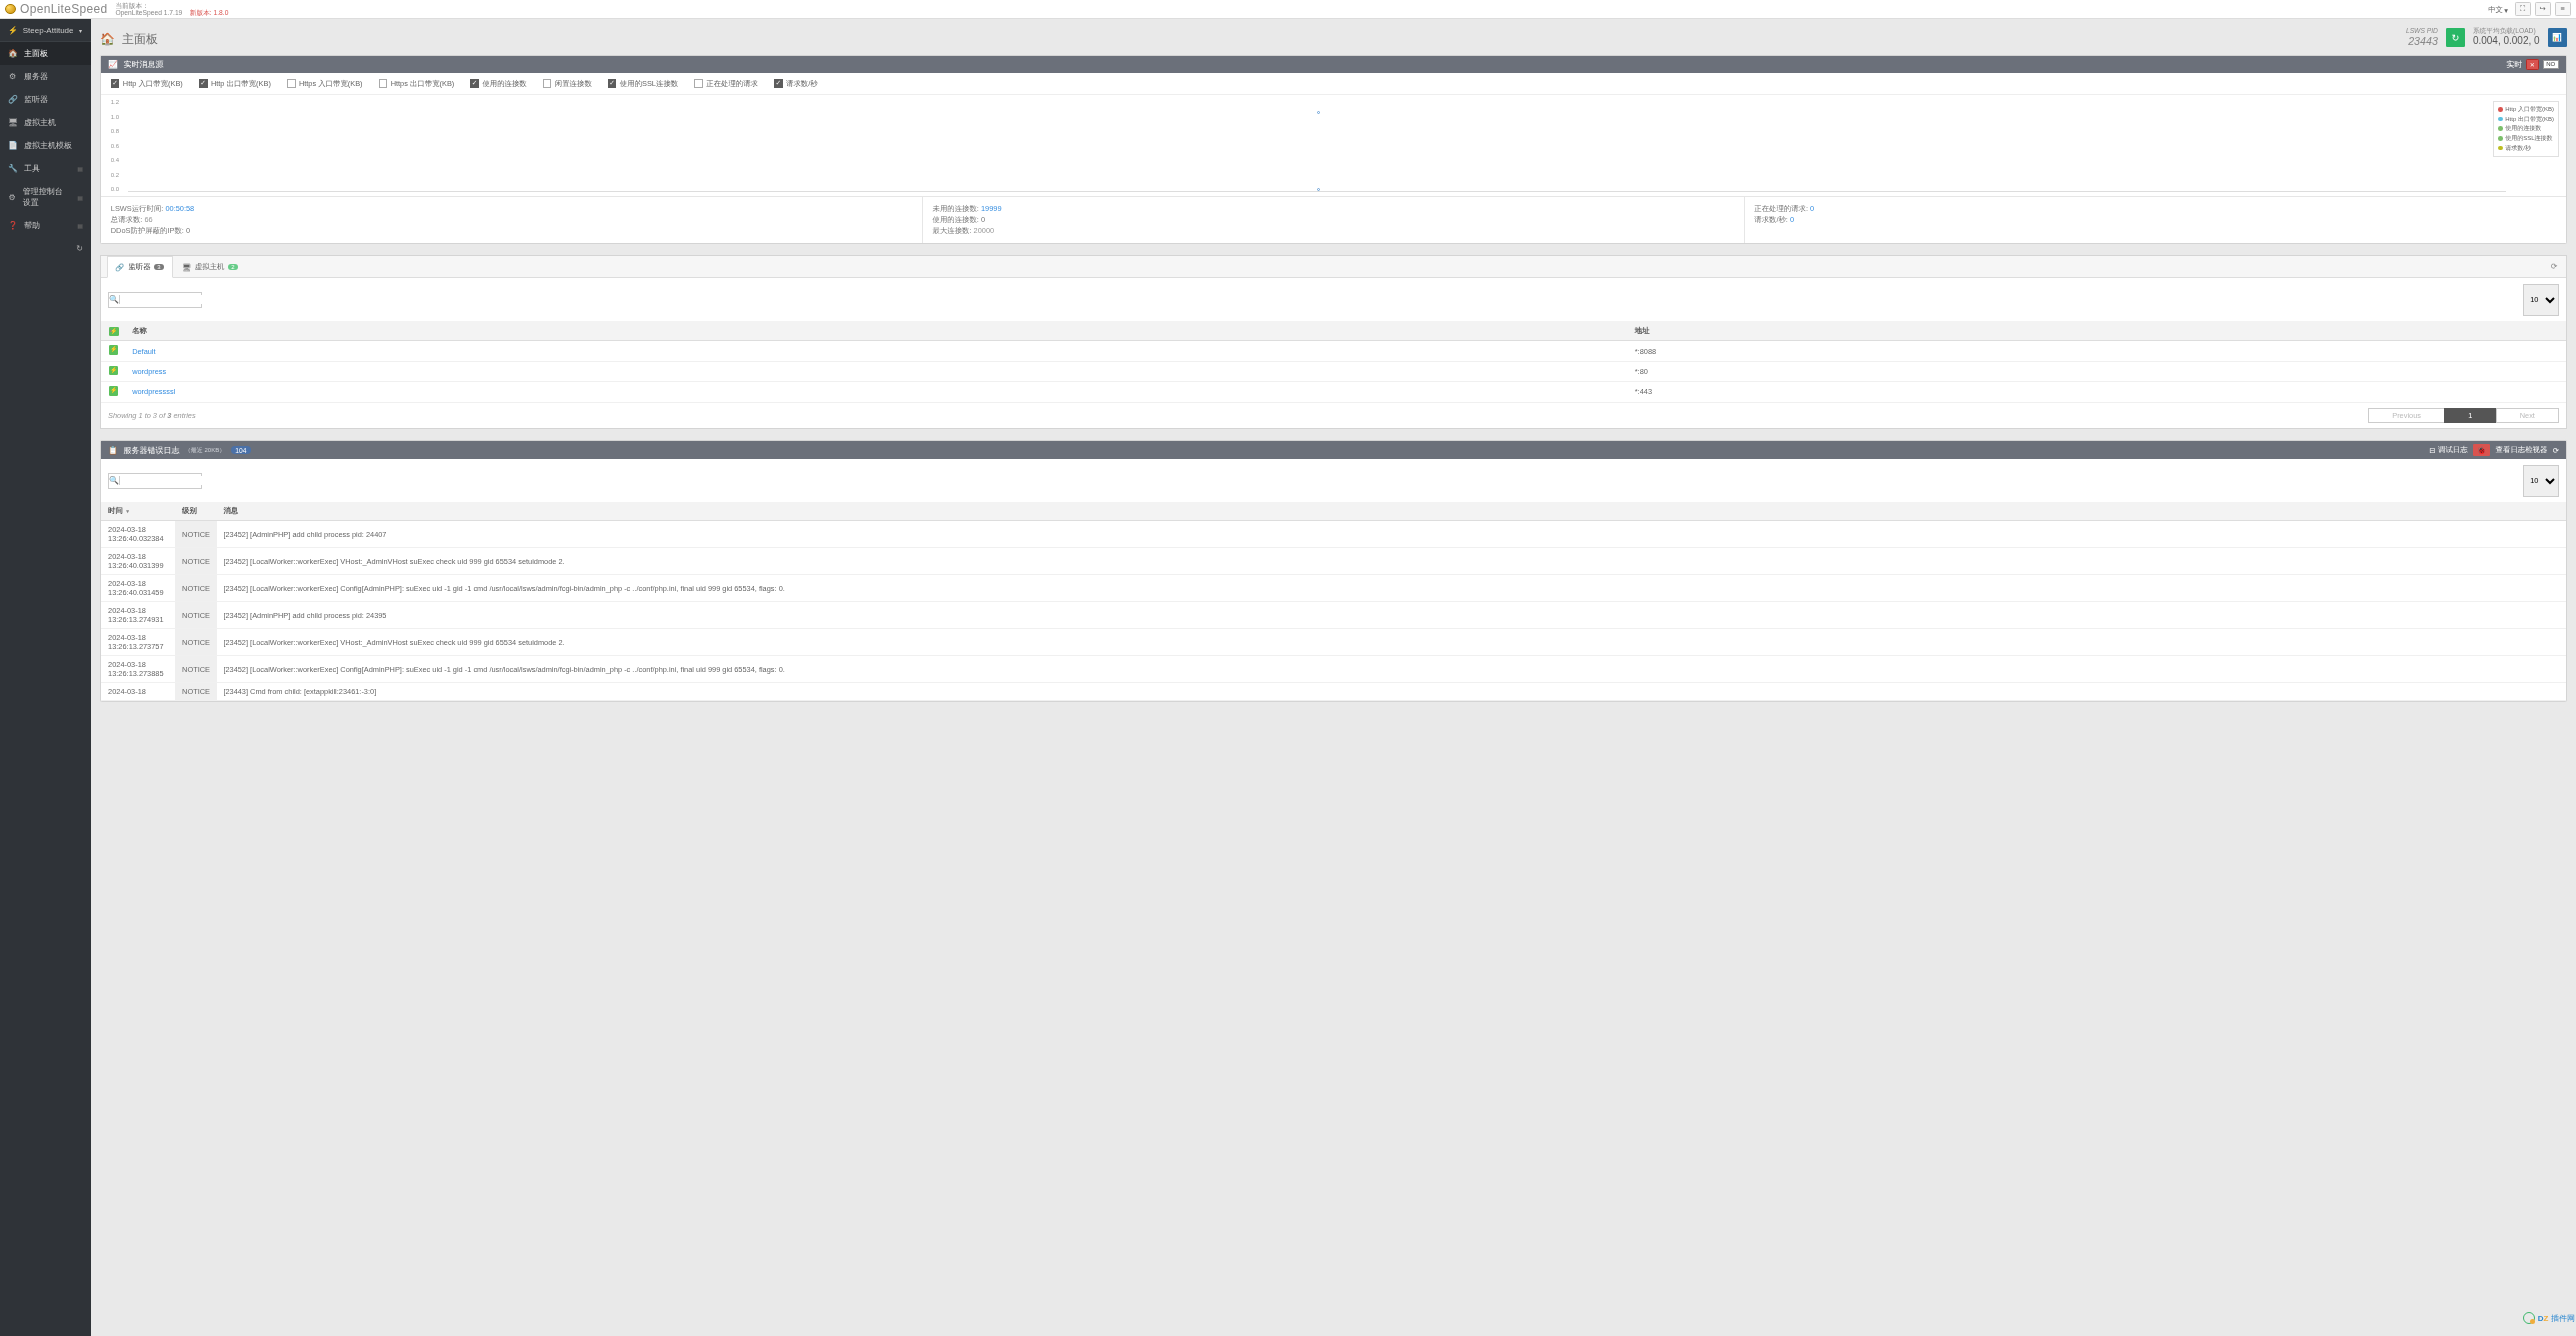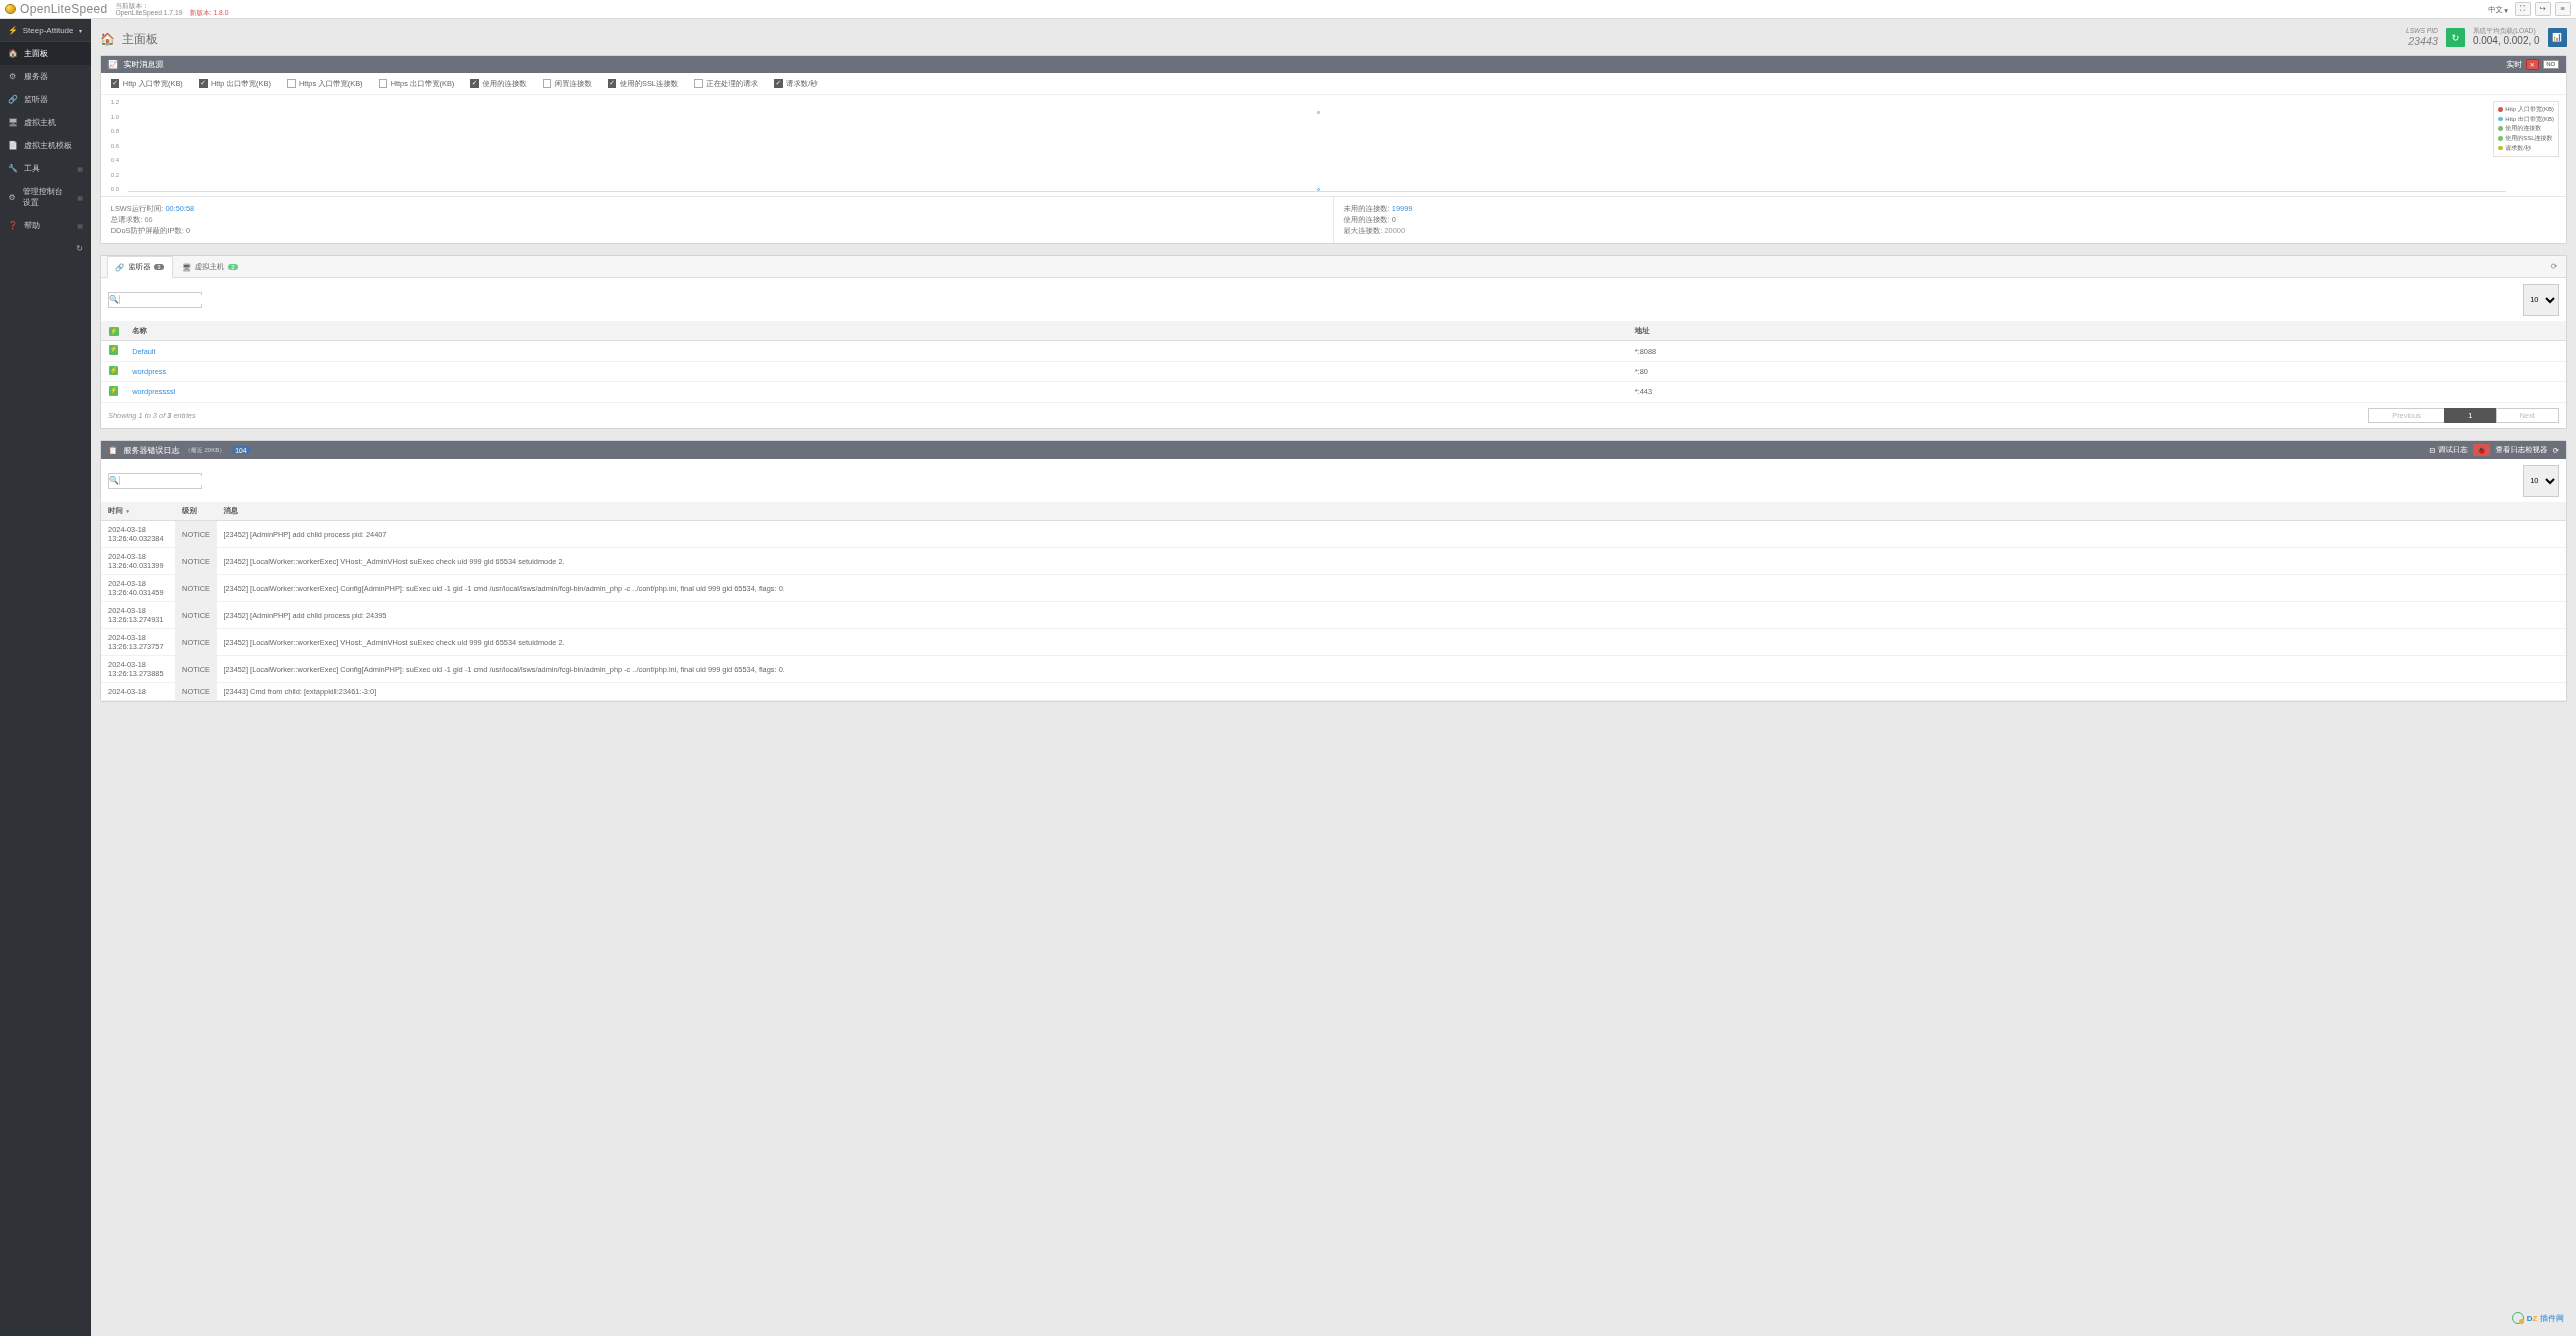--- a/index.html
+++ b/index.html
@@ -106,21 +106,21 @@
 .log-hd-extra { margin-left: auto; display: flex; align-items: center; gap: 5.4px; font-size: 7.4px; }
 .log-link { color: #fff; cursor: pointer; display: flex; align-items: center; gap: 2.7px; }
 .log-danger { background: #d9534f; padding: 1.3px 4px; border-radius: 1.3px; }
 .log-sub { font-size: 6px; color: #cfd2d8; }
 .log-count { background: #4b71a8; padding: 0.7px 4.7px; border-radius: 5.4px; font-size: 6.7px; }
 
 .log-table th:nth-child(1) { width: 74px; }
 .log-table th:nth-child(2) { width: 40px; }
 
 
-.watermark { position: fixed; right: 12px; bottom: 12px; display: flex; align-items: center; gap: 2.7px; font-size: 8px; color: #444; z-index: 50; }
+.watermark { position: fixed; right: 1px; bottom: 12px; display: flex; align-items: center; gap: 2.7px; font-size: 8px; color: #444; z-index: 50; }
 .wm-circle { width: 12px; height: 12px; border: 1.3px solid #3bb66a; border-radius: 50%; position: relative; }
 .wm-circle::after { content: ""; position: absolute; right: -1.3px; bottom: -1.3px; width: 5.4px; height: 5.4px; background: #f0ad3c; border-radius: 50%; }
 .wm-dz { color: #2a87d0; font-weight: 600; }
 .wm-dz .z { color: #f0ad3c; }
 .wm-txt { color: #2a87d0; }
 
 .sort-ind { font-size: 5.4px; color: #888; margin-left: 1.3px; }
 </style>
 </head>
 <body>
@@ -319,20 +319,24 @@
         <div class="stats-col" id="stats-col1">
             <div><span class="stat-label">LSWS运行时间: </span><span class="stat-val-link">00:50:58</span></div>
             <div><span class="stat-label">总请求数: </span><span class="stat-val-muted">66</span></div>
             <div><span class="stat-label">DDoS防护屏蔽的IP数: </span><span class="">0</span></div>
           </div>
         <div class="stats-col" id="stats-col2">
             <div><span class="stat-label">未用的连接数: </span><span class="stat-val-link">19999</span></div>
             <div><span class="stat-label">使用的连接数: </span><span class="">0</span></div>
             <div><span class="stat-label">最大连接数: </span><span class="stat-val-muted">20000</span></div>
           </div>
+        <div class="stats-col" id="stats-col4">
+            <div><span class="stat-label">正在处理的请求: </span><span class="stat-val-link">0</span></div>
+            <div><span class="stat-label">请求数/秒: </span><span class="stat-val-link">0</span></div>
+          </div>
       </div>
     </div>
 
     <div class="tabs-panel">
       <div class="tabs-bar" id="tabs-bar">
         <div class="tab active">
             <span>🔗</span>
             <span>监听器</span>
             <span class="tab-badge ">3</span>
           </div>

